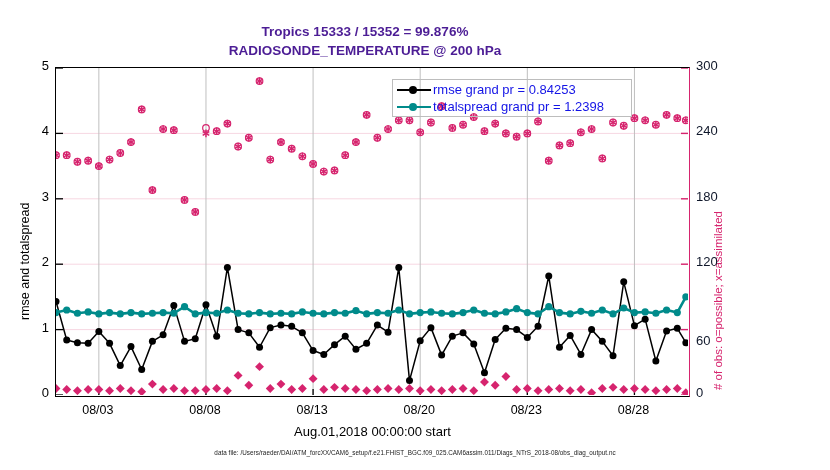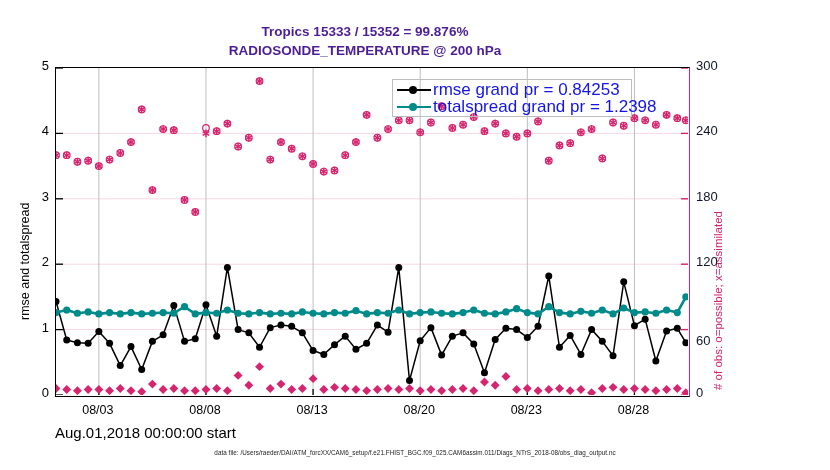--- a/index.html
+++ b/index.html
@@ -56,21 +56,22 @@
     transform: rotate(-90deg);
     transform-origin: left top;
     left: 712px;
     top: 390px;
   }
   .xlabel {
     position: absolute;
     left: 55px;
     top: 424px;
     width: 635px;
-    font-size: 15px;
+    text-align: center;
+    font-size: 13px;
     color: #000000;
   }
 
   
   .footer {
     position: absolute;
     left: 0;
     top: 449px;
     width: 830px;
     text-align: center;
@@ -154,21 +155,21 @@
   }
   .legend-sample b {
     position: absolute;
     left: 12px; top: 2.2px;
     width: 8px; height: 8px;
     border-radius: 50%;
     display: block;
   }
   .legend-text {
     color: #1414E6;
-    font-size: 17px;
+    font-size: 13px;
     white-space: nowrap;
     padding-left: 2px;
   }
 </style>
 </head>
 <body>
 
 <div id="figure">
 
   <div class="title-block">

